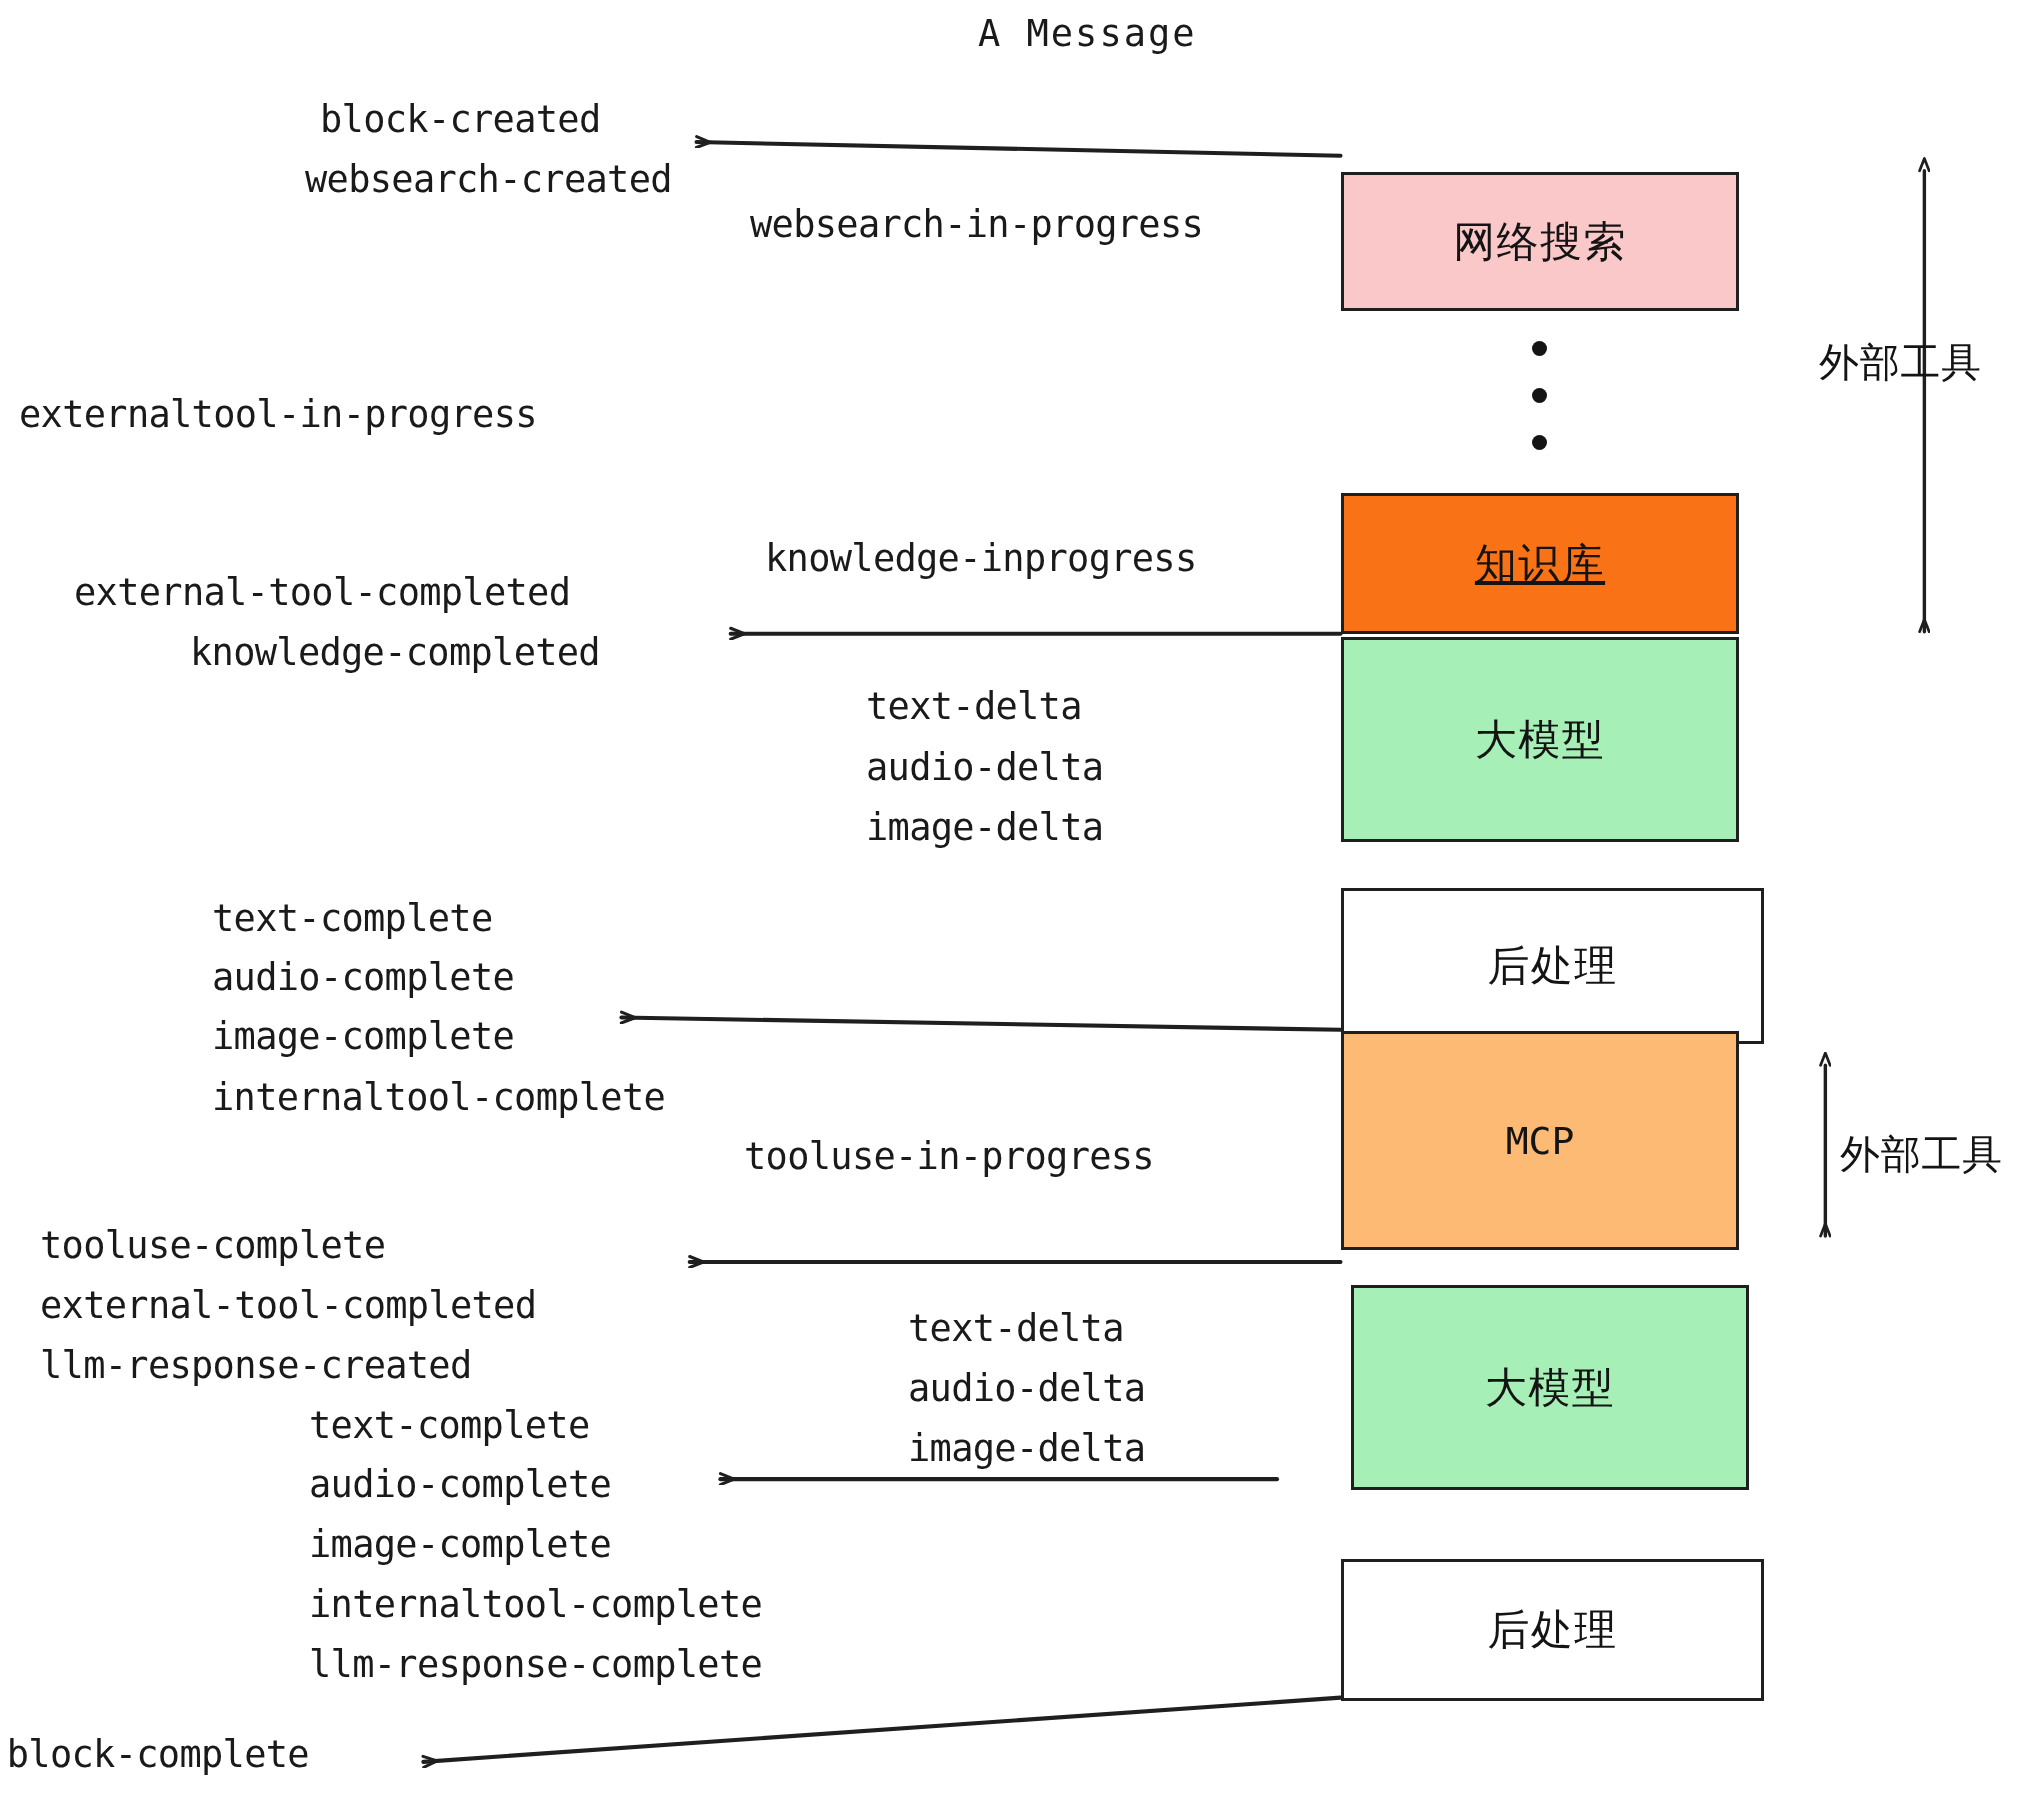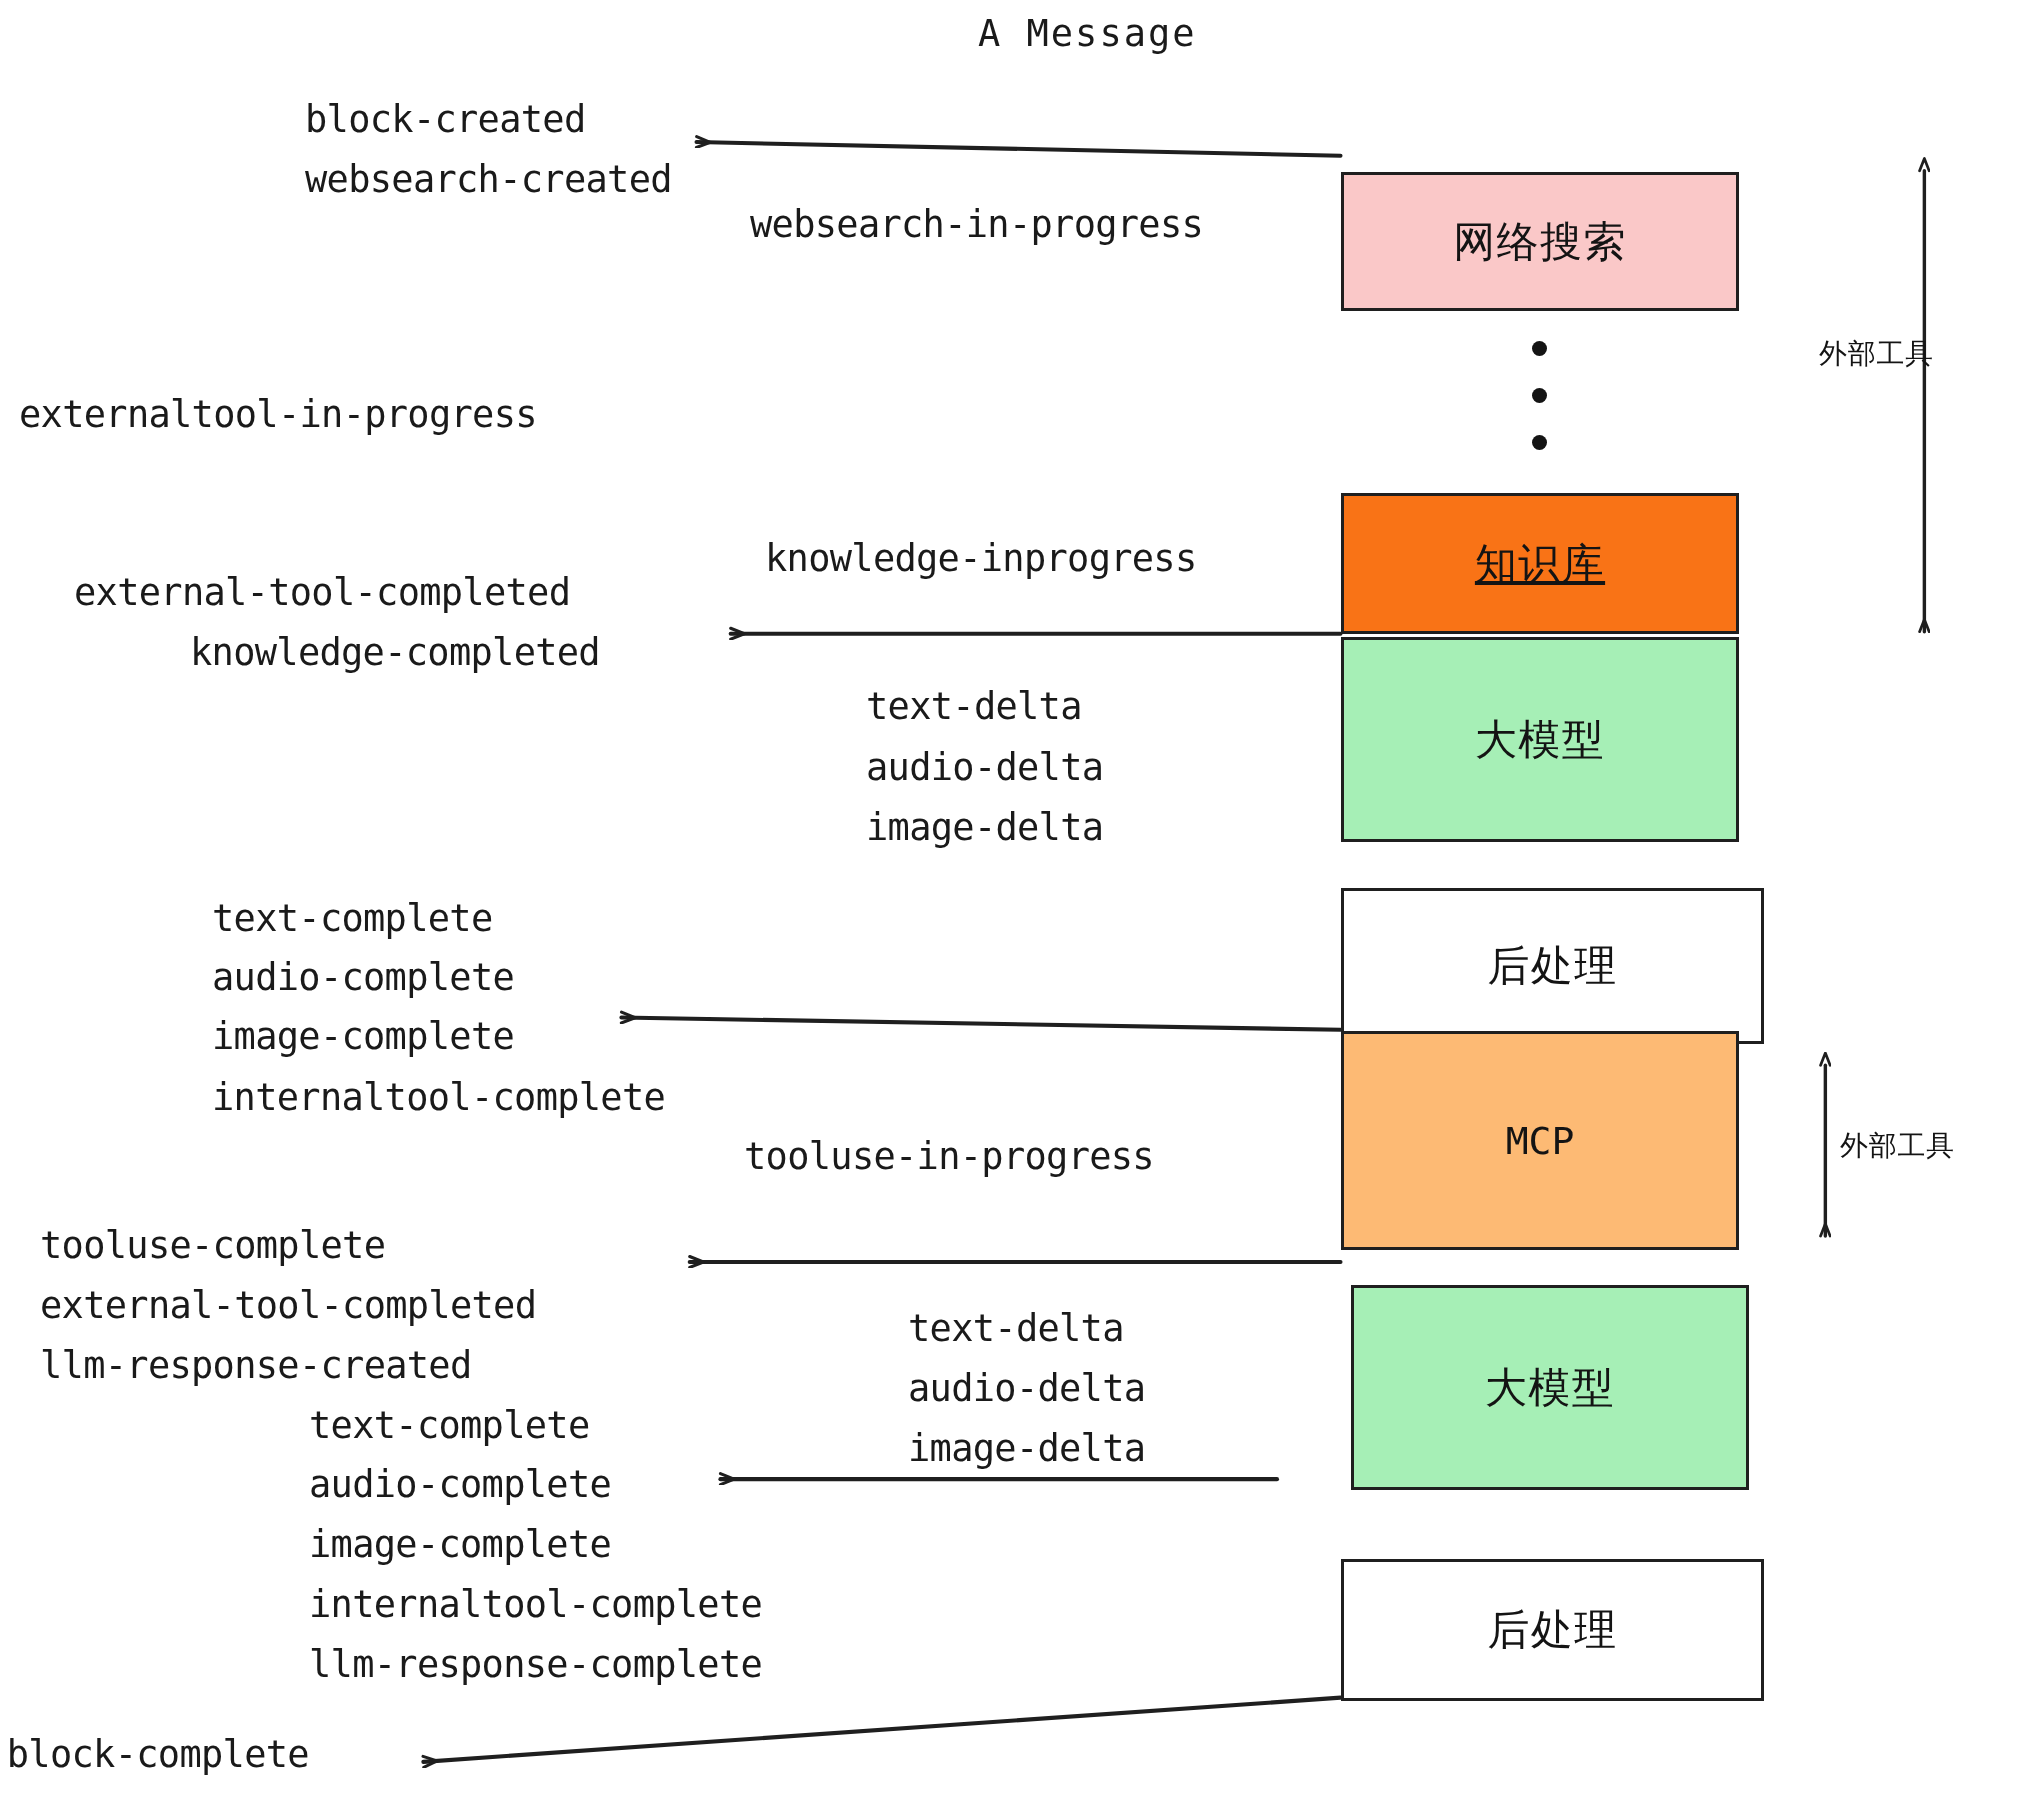--- a/index.html
+++ b/index.html
@@ -48,21 +48,21 @@
   .box.mono-label {
     font-family: "DejaVu Sans Mono", "Liberation Mono", monospace;
     font-size: 38px;
     letter-spacing: 0px;
   }
   .sidelbl {
     position: absolute;
     white-space: pre;
     color: #141414;
     font-family: "DejaVu Sans", "Liberation Sans", sans-serif;
-    font-size: 28px;
+    font-size: 40px;
     letter-spacing: 0.7px;
   }
   .dots {
     position: absolute;
     display: flex;
     flex-direction: column;
     align-items: center;
     justify-content: space-between;
   }
   .dots i {
@@ -125,21 +125,21 @@
 
     <g>
       <path d="M2818,250 L2818,925" fill="none" stroke="#1f1f1f" stroke-width="5" stroke-linecap="round" marker-start="url(#ahs)" marker-end="url(#ahs)"></path>
     </g>
 
     <g>
       <path d="M2673,1560 L2673,1810" fill="none" stroke="#1f1f1f" stroke-width="5" stroke-linecap="round" marker-start="url(#ahs)" marker-end="url(#ahs)"></path>
     </g>
   </svg>
 
-  <div class="lbl" style="left:305px; top:101px;">block-created</div>
+  <div class="lbl" style="left:320px; top:101px;">block-created</div>
   <div class="lbl" style="left:305px; top:161px;">websearch-created</div>
 
   <div class="lbl" style="left:750px; top:206px;">websearch-in-progress</div>
 
   <div class="lbl" style="left:19px; top:396px;">externaltool-in-progress</div>
 
   <div class="lbl" style="left:765px; top:540px;">knowledge-inprogress</div>
 
   <div class="lbl" style="left:74px; top:574px;">external-tool-completed</div>
   <div class="lbl" style="left:190px; top:634px;">knowledge-completed</div>

